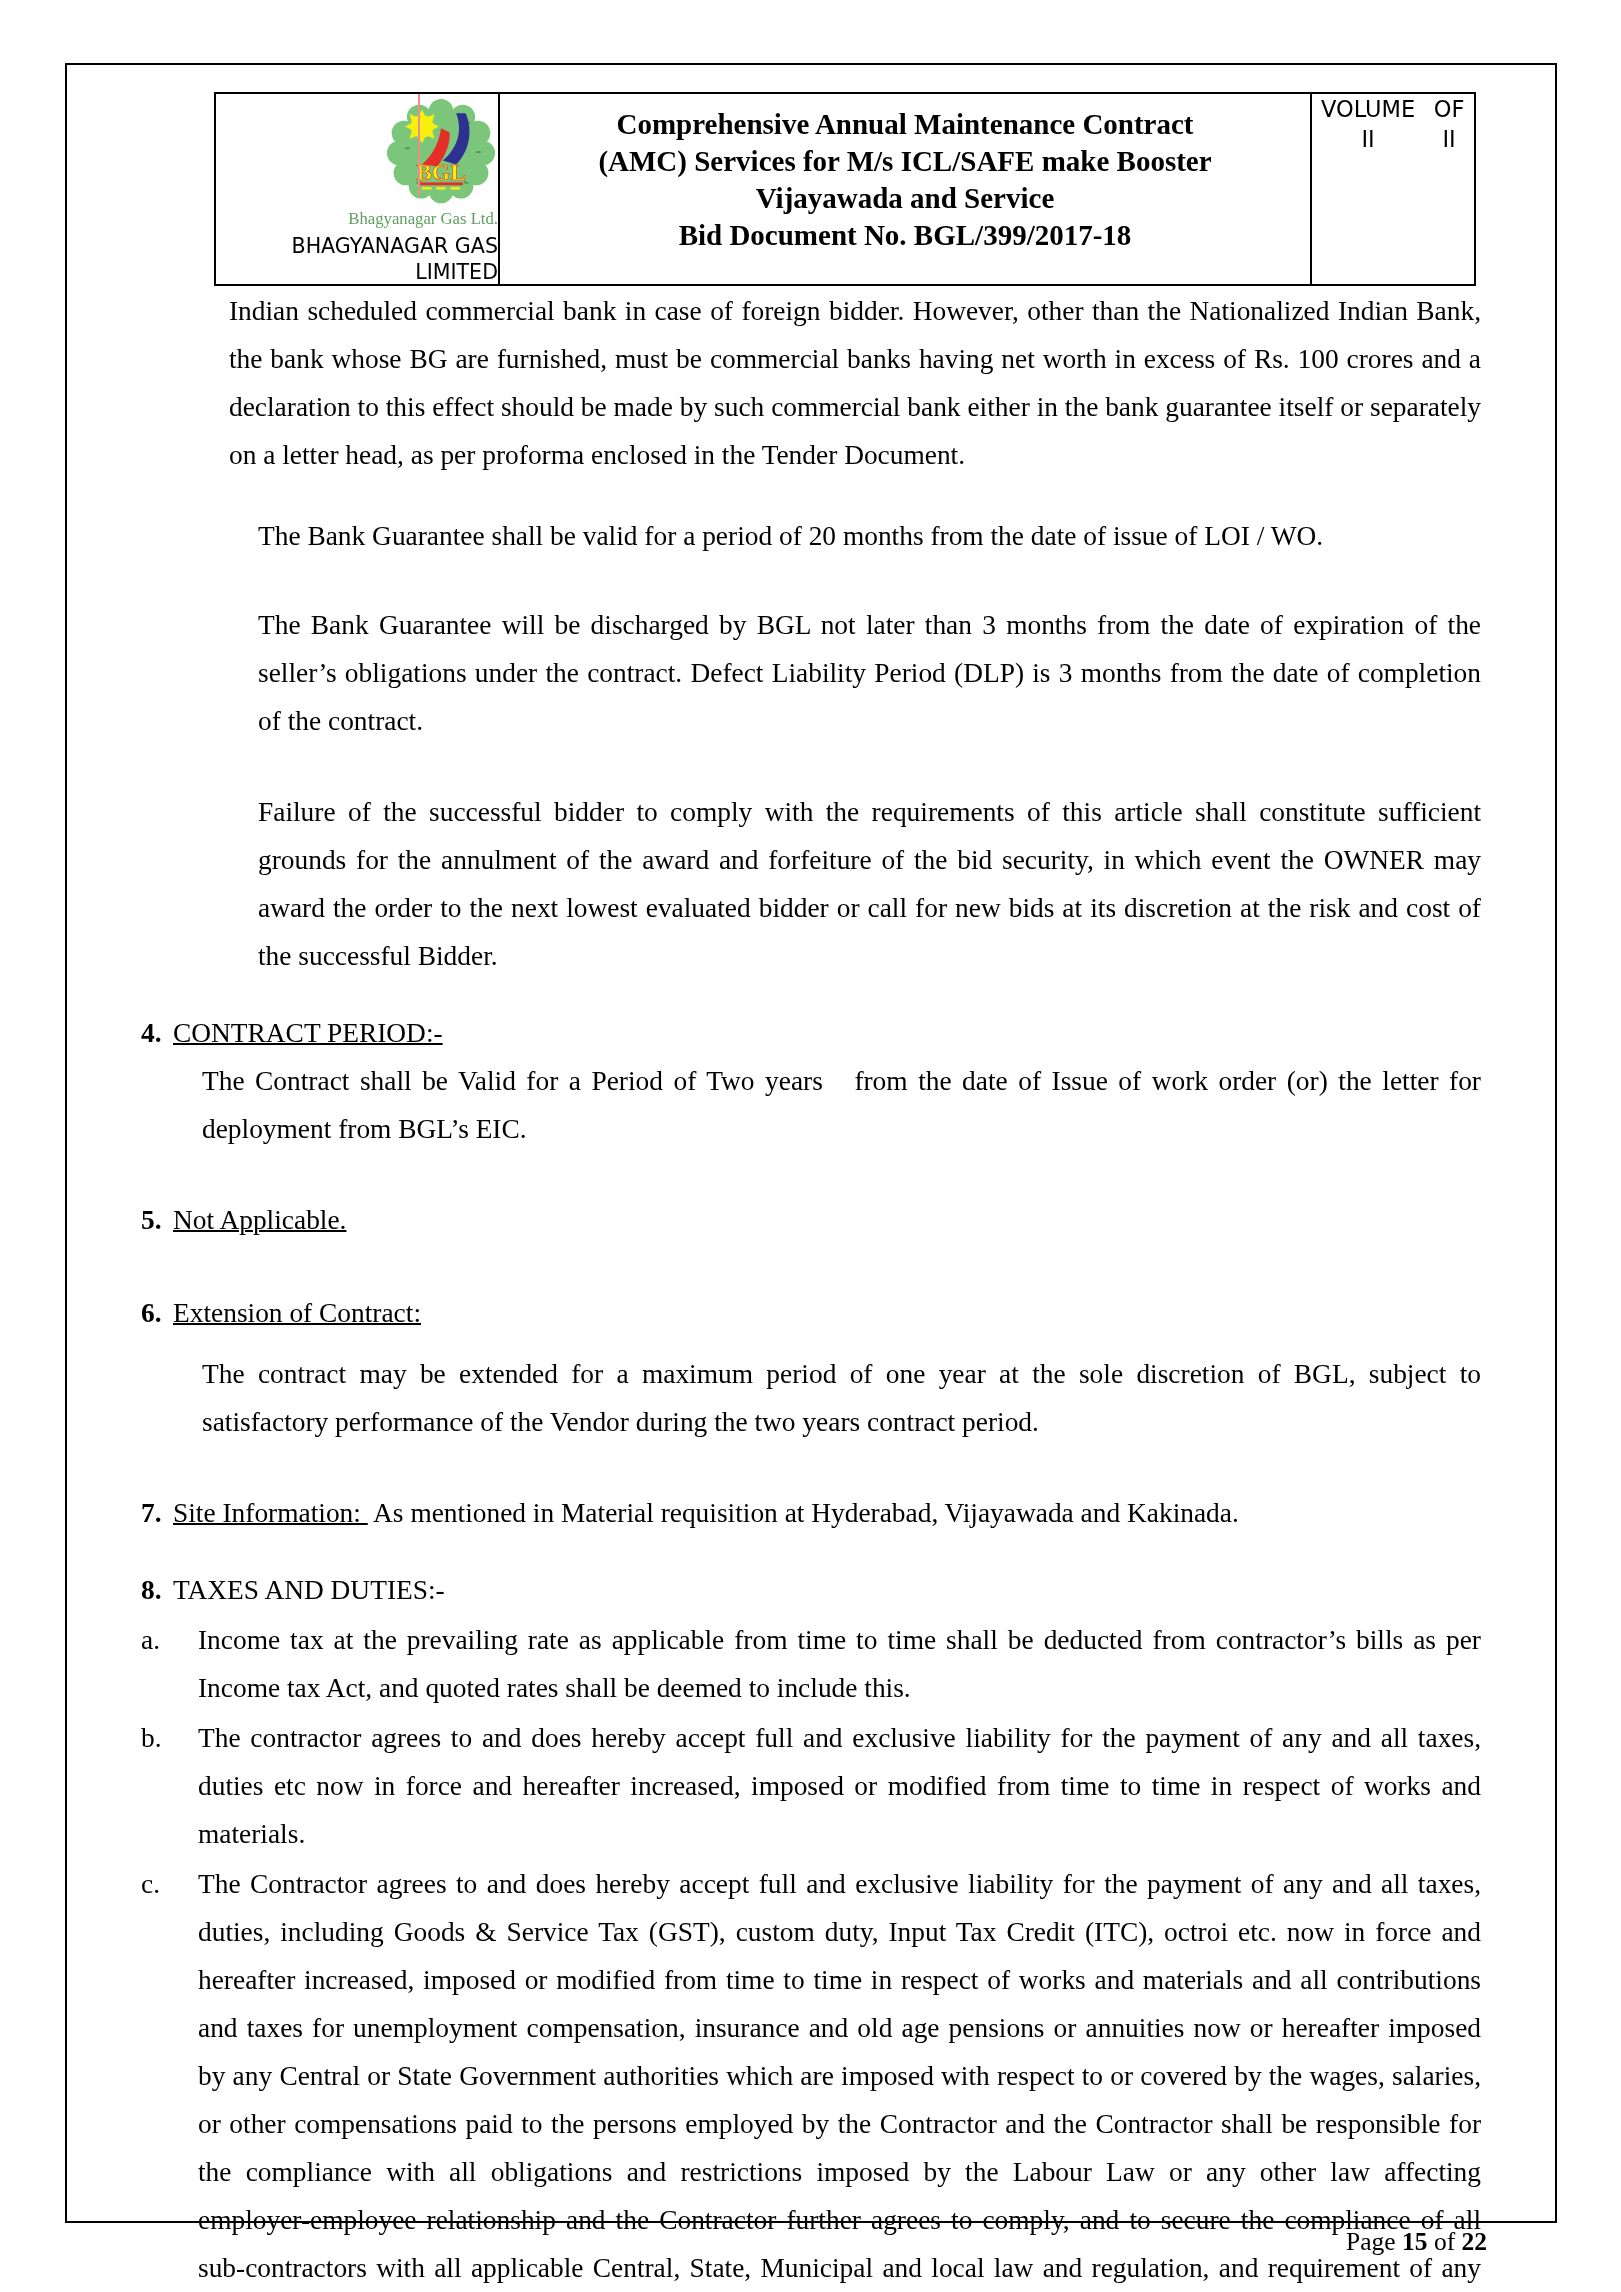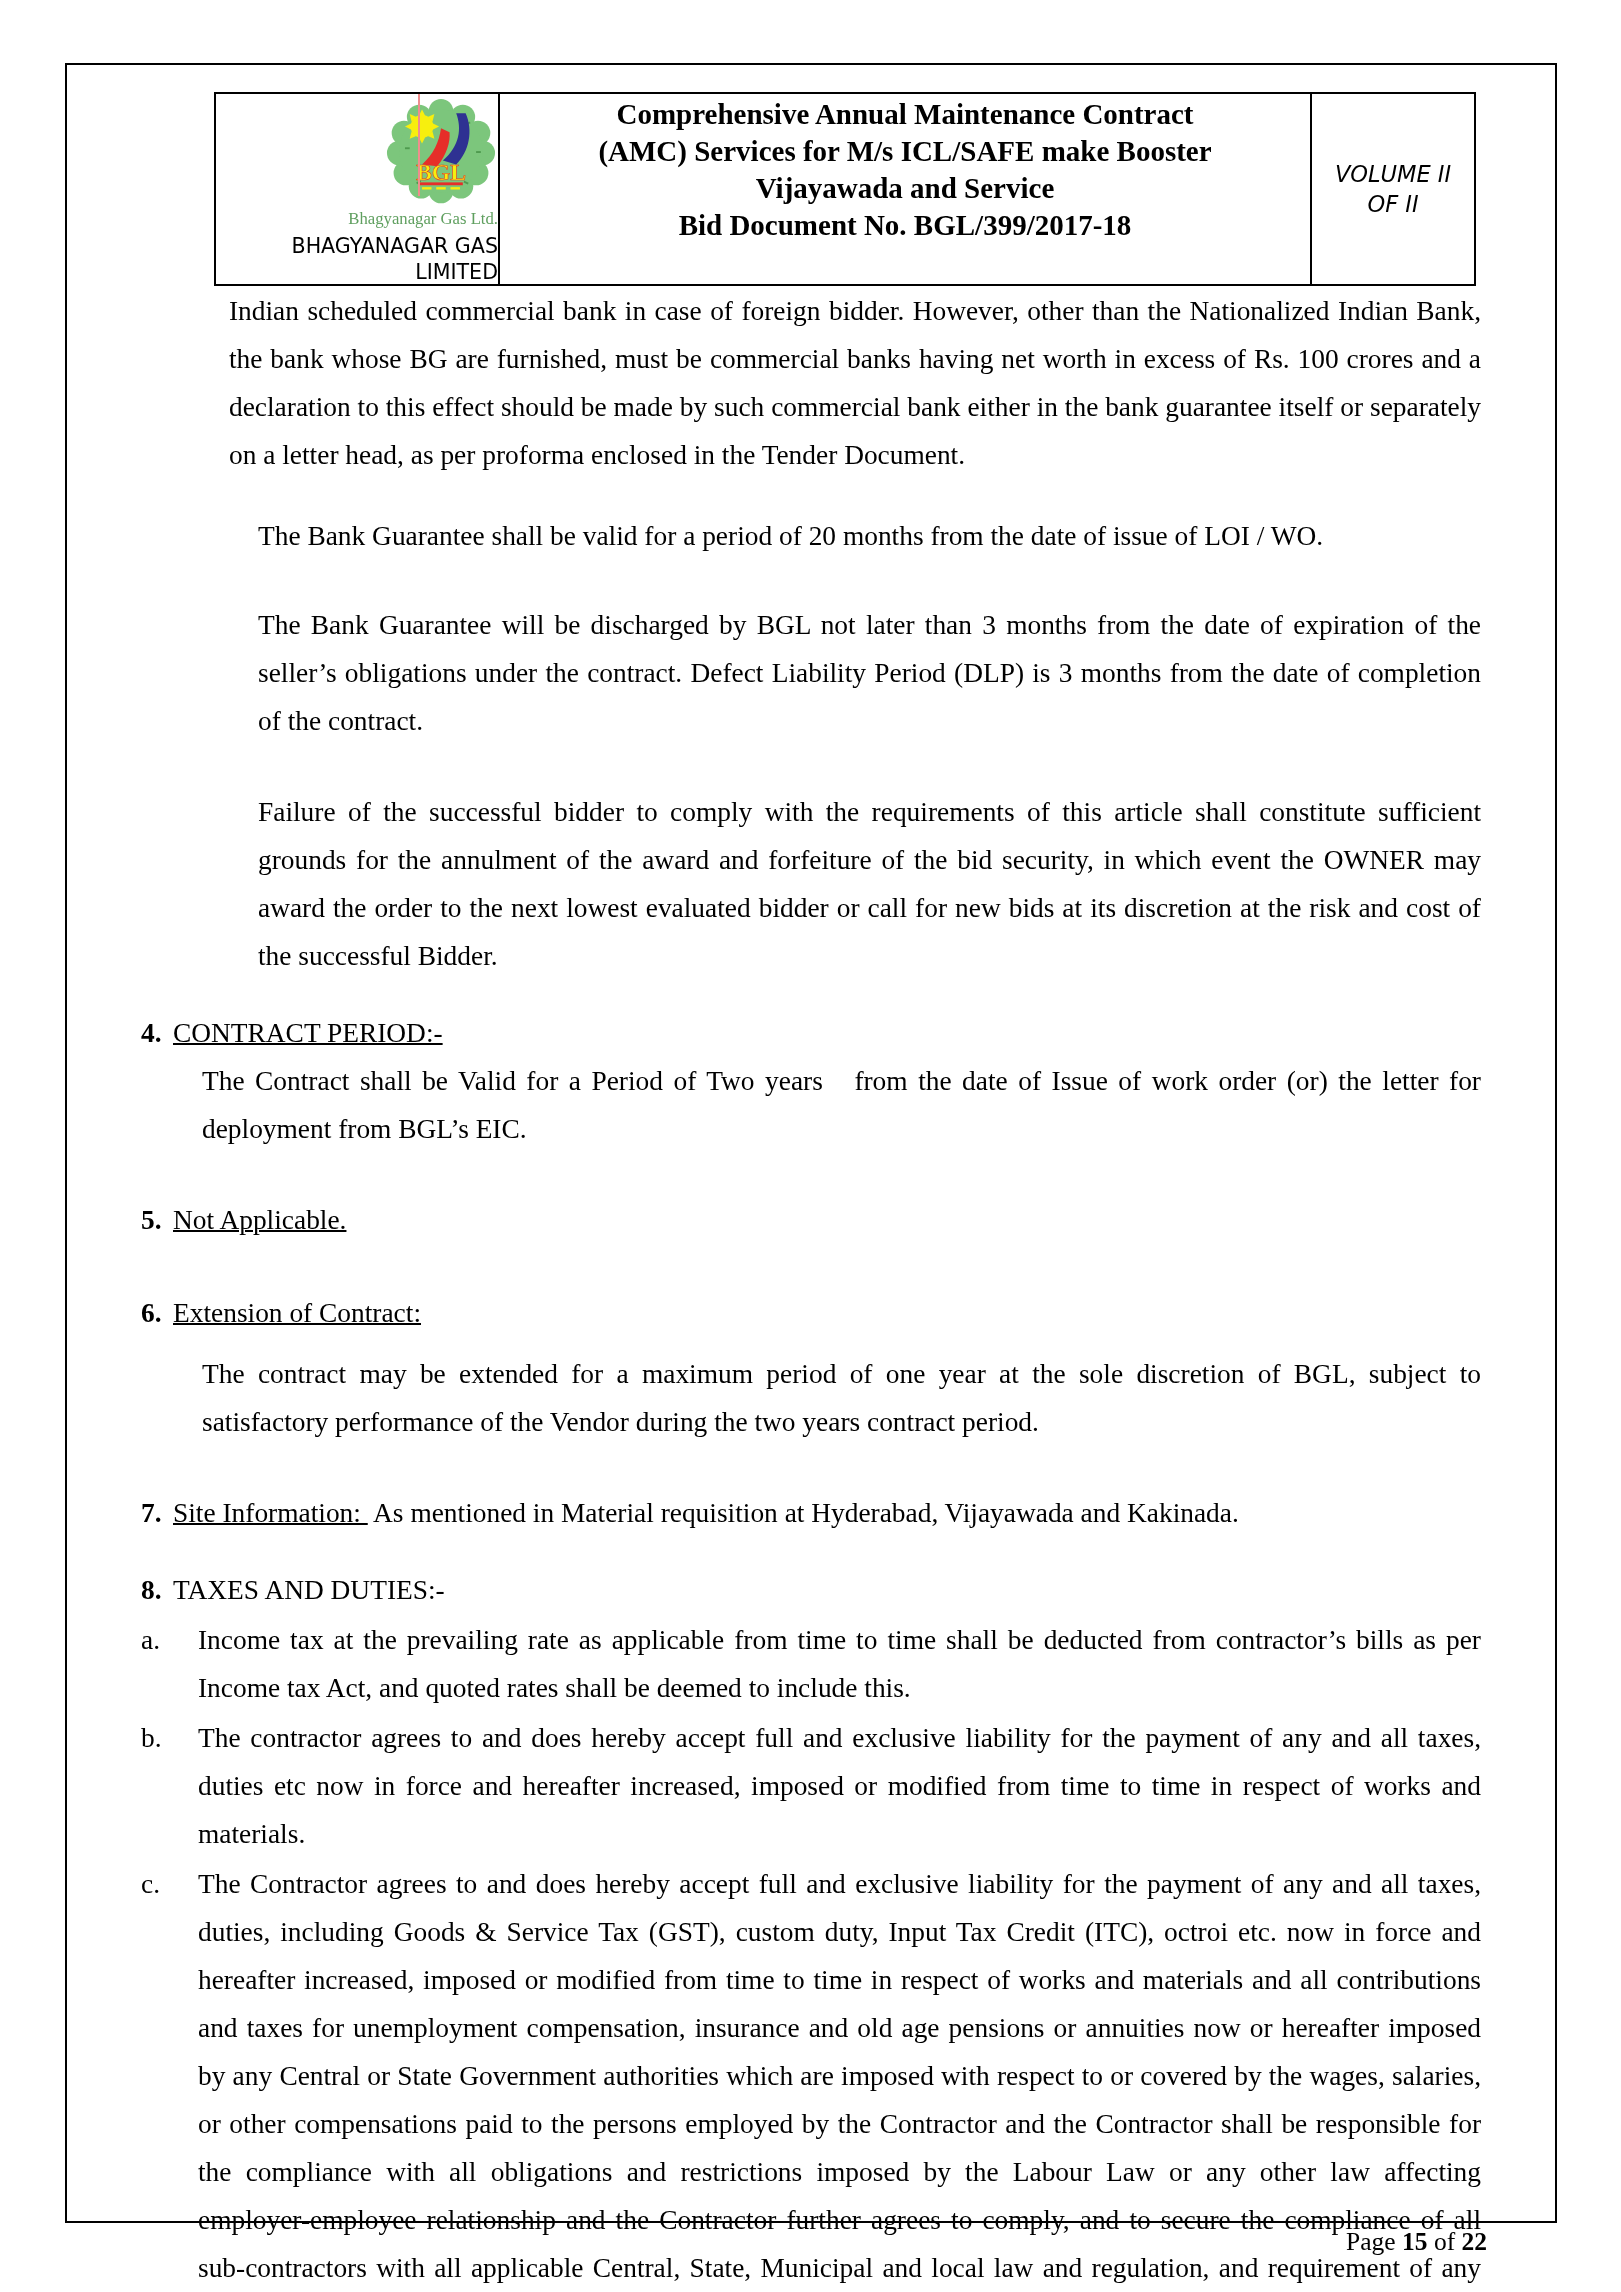--- a/index.html
+++ b/index.html
@@ -27,28 +27,28 @@
   .cell { box-sizing:border-box; height:100%; }
   .logo-cell {
     width:284px; border-right:2px solid #000;
     position:relative; text-align:right;
   }
   .title-cell {
     width:812px; border-right:2px solid #000;
     text-align:center;
     font-weight:bold;
     font-size:29px; line-height:37px;
-    padding-top:2px;
+    padding-top:12px;
   }
   .volume-cell {
     flex:1;
-    display:flex; flex-direction:column; justify-content:center;
+    display:flex; flex-direction:row; justify-content:center;
     text-align:center;
     font-family:"DejaVu Sans", sans-serif;
-    font-size:22.5px; line-height:30px;font-style:italic;
+    font-size:22.5px; line-height:30px;
   }
   .red-divider {
     position:absolute; left:202px; top:0;
     width:2px; height:102px;
     background:#ef8d8d;
   }
   .logo-svg { margin-top:4.9px; }
   .logo-caption {
     font-size:16.7px; line-height:17.6px;
     color:#5f9f5f;

